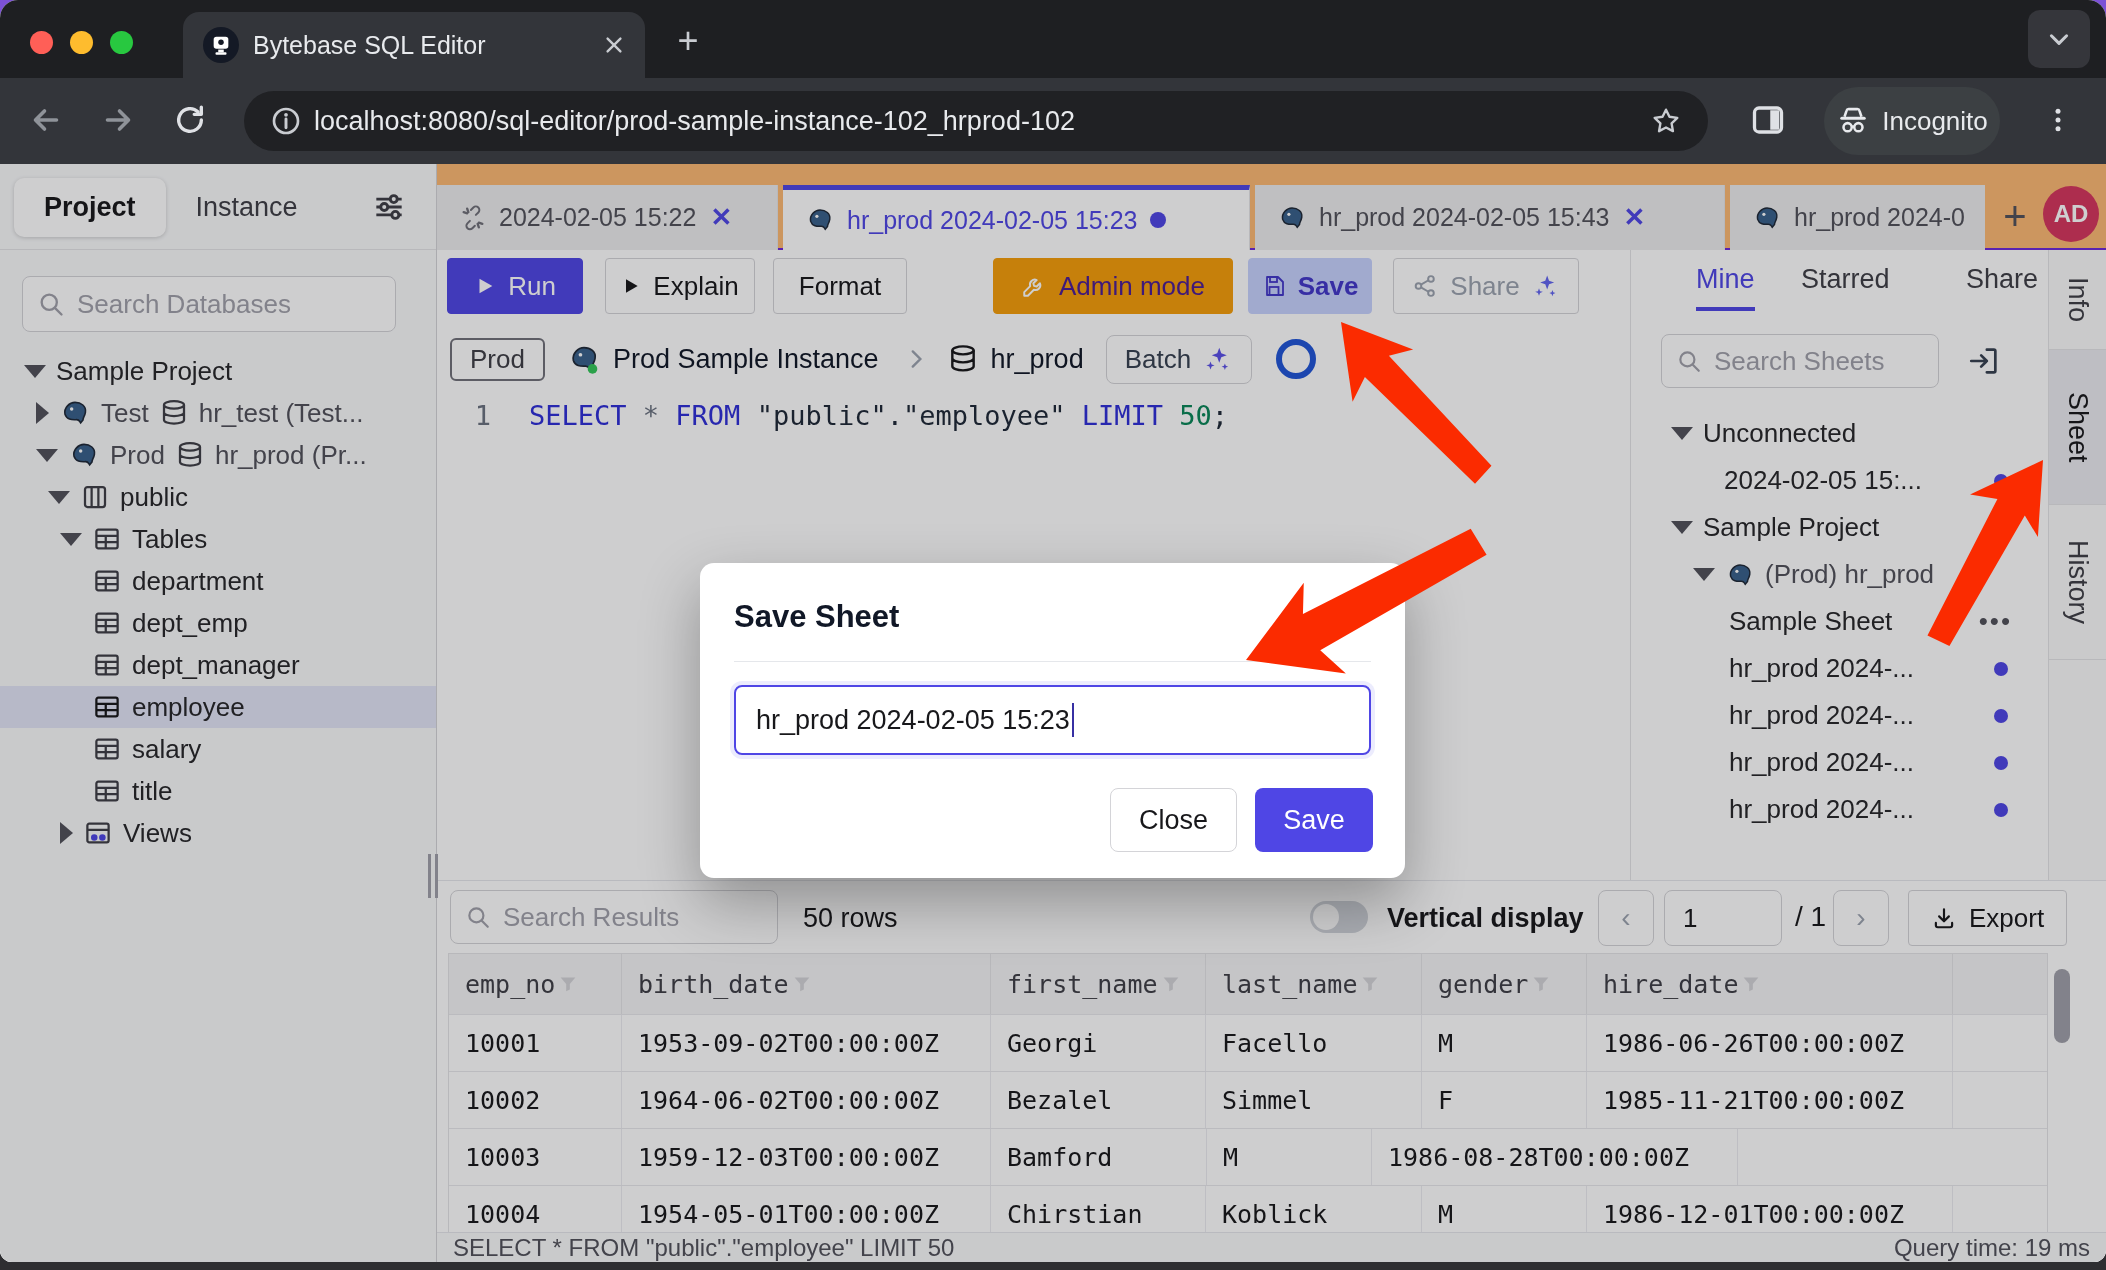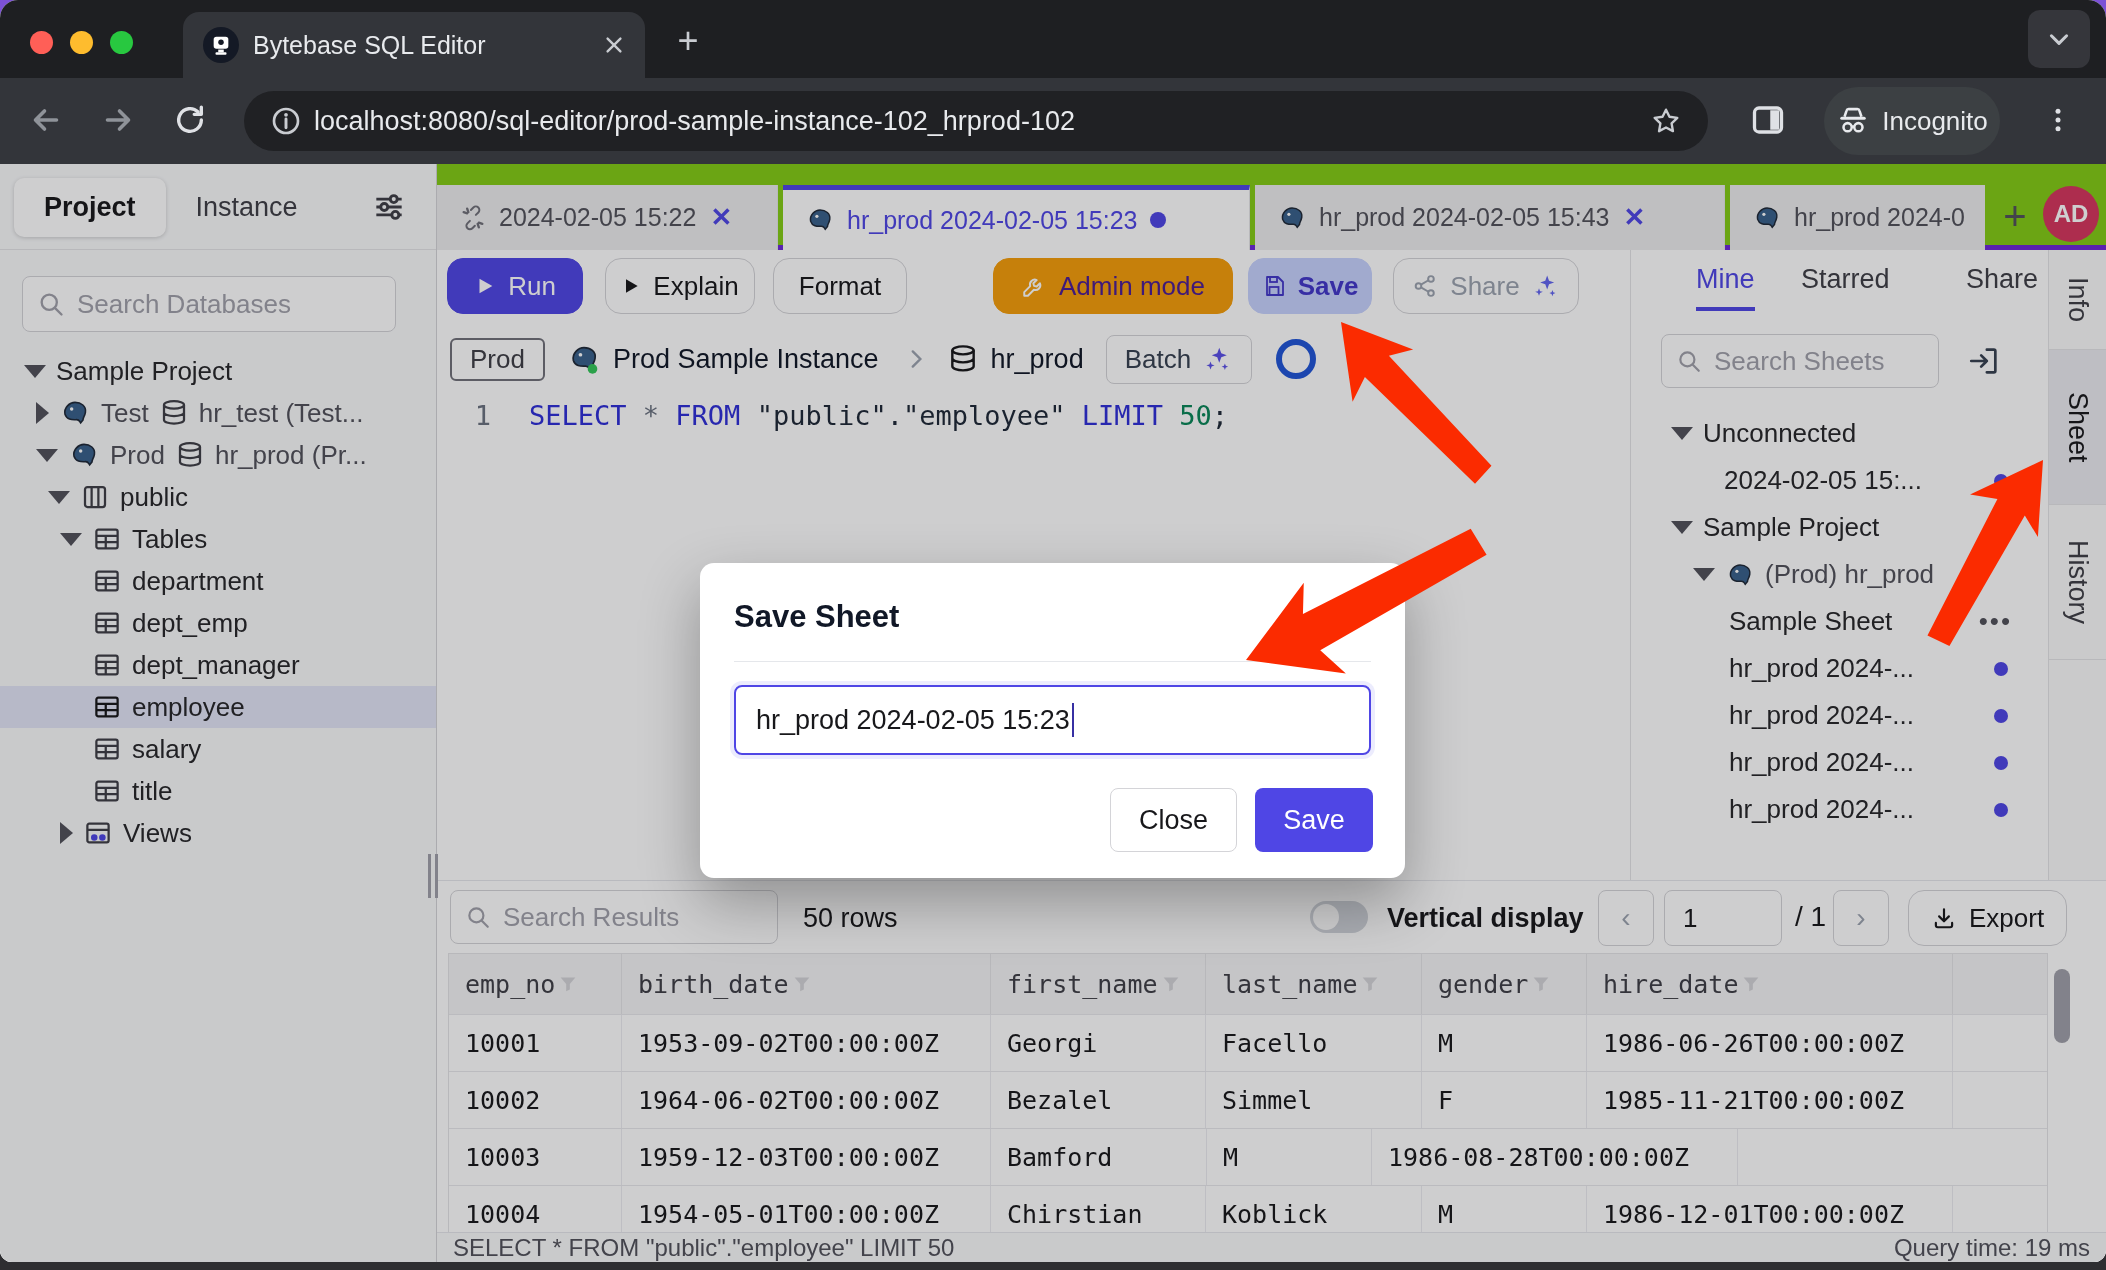--- a/index.html
+++ b/index.html
@@ -40,31 +40,31 @@
   .searchbox input::placeholder { color:#a1a1aa; }
   #sb-search { position:absolute; left:22px; top:112px; width:374px; height:56px; }
   .tree { position:absolute; font-size:26px; color:#27272a; }
   .trow { height:42px; display:flex; align-items:center; gap:10px; white-space:nowrap; }
   .trow.sel { background:#e3e5f7; }
   .caret { width:0; height:0; flex:none; }
   .caret.down { border-left:11px solid transparent; border-right:11px solid transparent; border-top:13px solid #52525b; }
   .caret.right { border-top:11px solid transparent; border-bottom:11px solid transparent; border-left:13px solid #52525b; }
   .muted { color:#52525b; }
   
-  #tabbar { position:absolute; left:437px; top:0; width:1669px; height:86px; background:#84cc16; border-bottom:5px solid #6d28d9; }
+  #tabbar { position:absolute; left:437px; top:0; width:1669px; height:86px; background:#fdba74; border-bottom:2px solid #6d28d9; }
   .etab { position:absolute; top:21px; height:65px; display:flex; align-items:center; gap:12px; padding:0 22px; border-right:1px solid #e4e4e7; font-size:25px; color:#52525b; white-space:nowrap; overflow:hidden; background:#ededee; }
   .etab.active { background:#ffffff; border-top:5px solid #4f46e5; color:#4f46e5; }
   .etab .x { font-size:26px; color:#71717a; padding:0 2px; }
   .etab .x.accent { color:#4f46e5; font-weight:bold; }
   .dot { width:16px; height:16px; border-radius:50%; background:#4f46e5; flex:none; }
   #plusTab { position:absolute; left:1556px; top:30px; font-size:40px; color:#52525b; width:44px; text-align:center; }
   #avatar { position:absolute; left:1606px; top:22px; width:56px; height:56px; border-radius:50%; background:#d6365e; color:#fff; display:flex; align-items:center; justify-content:center; font-size:24px; font-weight:bold; }
   
   #main { position:absolute; left:437px; top:86px; width:1193px; height:630px; background:#fff; }
-  .btn { display:inline-flex; align-items:center; justify-content:center; gap:12px; height:56px; border-radius:16px; font-size:26px; border:1px solid #d4d4d8; background:#fff; color:#18181b; padding:0 22px; position:absolute; top:8px; white-space:nowrap; }
+  .btn { display:inline-flex; align-items:center; justify-content:center; gap:12px; height:56px; border-radius:4px; font-size:26px; border:1px solid #d4d4d8; background:#fff; color:#18181b; padding:0 22px; position:absolute; top:8px; white-space:nowrap; }
   .btn.primary { background:#4f46e5; border-color:#4f46e5; color:#fff; }
   .btn.admin { background:#f59e0b; border-color:#f59e0b; color:#4c1d95; }
   .btn.saved { background:#c7d2fe; border-color:#c7d2fe; color:#4338ca; font-weight:bold; }
   .btn.ghosted { color:#9ca3af; }
   #toolbarRow { position:absolute; left:0; top:0; width:100%; height:76px; }
   #crumbRow { position:absolute; left:0; top:76px; width:100%; height:66px; display:flex; align-items:center; }
   #envBadge { margin-left:13px; border:2px solid #71717a; border-radius:6px; padding:4px 18px; font-size:26px; color:#3f3f46; }
   .crumbtext { font-size:27px; color:#111827; }
   #batchBtn { display:inline-flex; align-items:center; gap:12px; border:1px solid #d4d4d8; background:#fff; border-radius:8px; padding:8px 18px; font-size:26px; color:#374151; margin-left:22px; }
   #blueRing { width:40px; height:40px; border:6px solid #2156d8; border-radius:50%; margin-left:24px; }

